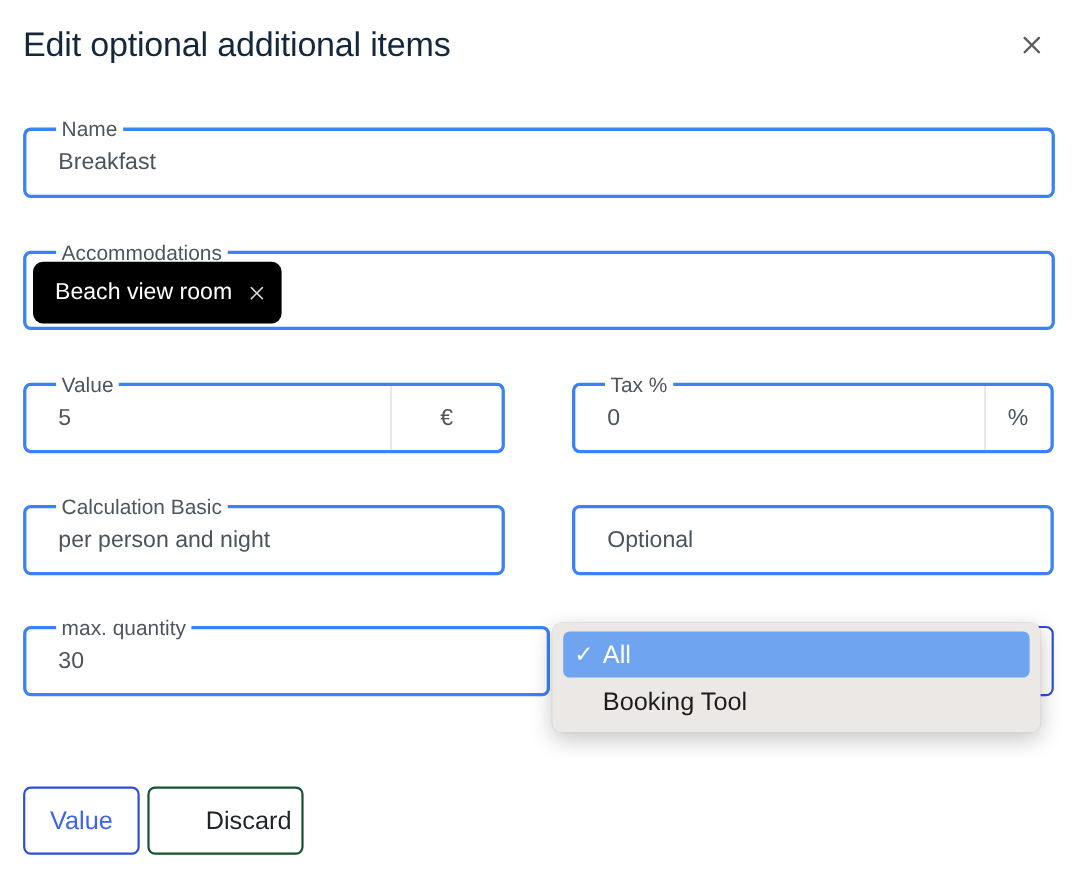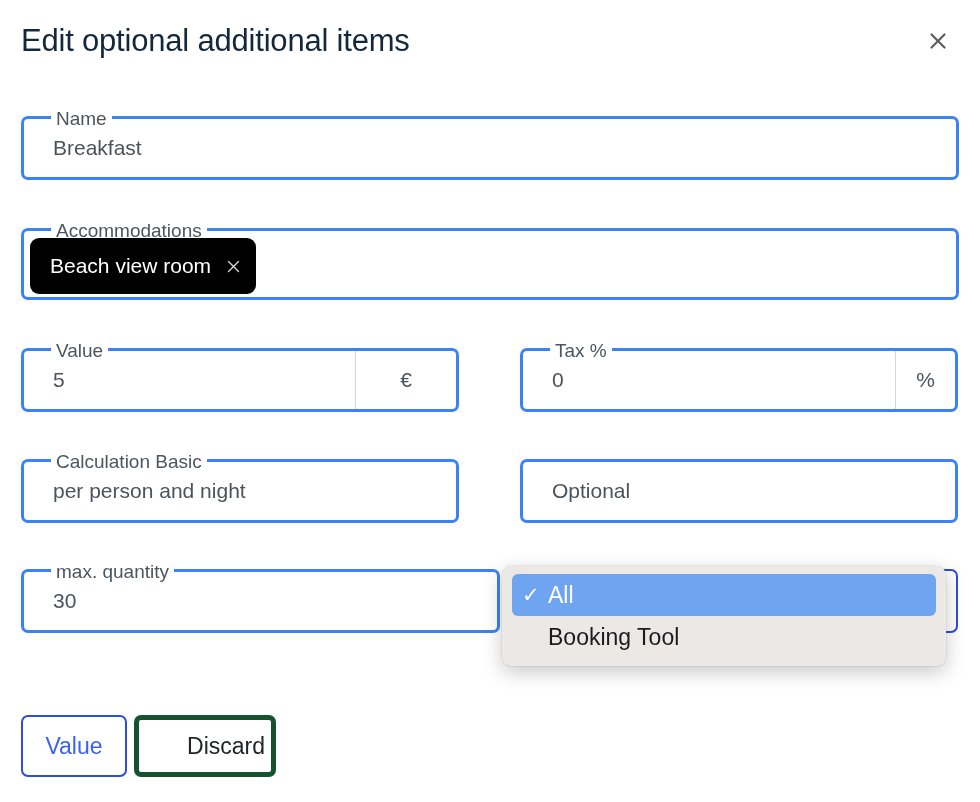--- a/index.html
+++ b/index.html
@@ -171,21 +171,21 @@
     font-size: 23px;
     background: #ffffff;
     cursor: pointer;
     font-family: "Liberation Sans", sans-serif;
   }
   .btn-primary {
     border: 2px solid #2b4ee0;
     color: #3b62f0;
   }
   .btn-secondary {
-    border: 5px solid #14532d;
+    border: 2px solid #14532d;
     color: #222528;
     padding-left: 42px;
   }
 </style>
 </head>
 <body>
 
 <div class="dialog-header">
   <div class="dialog-title">Edit optional additional items</div>
   <button class="close-button">

